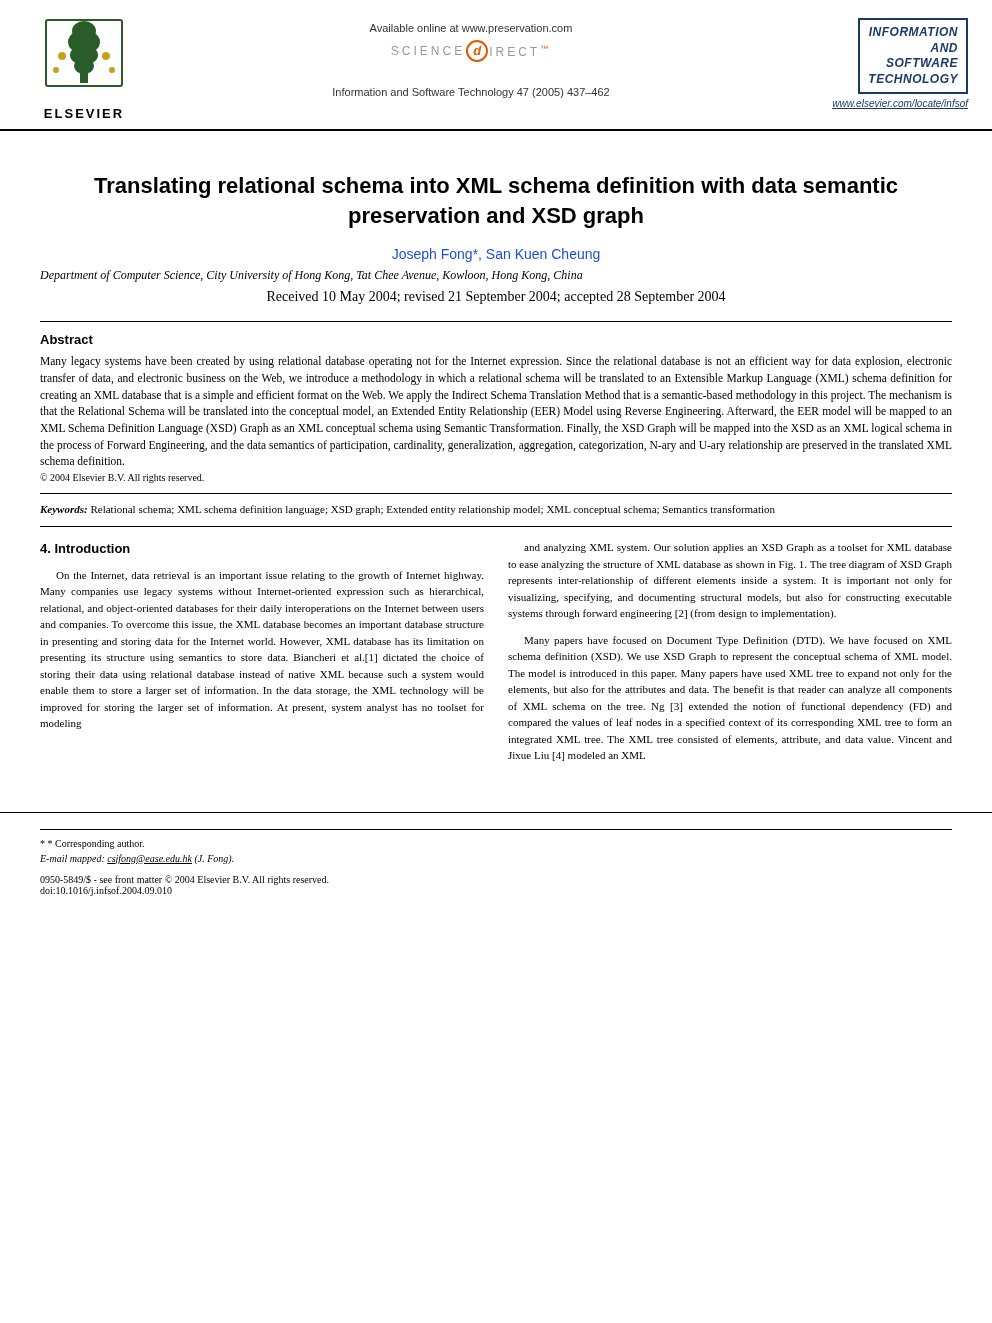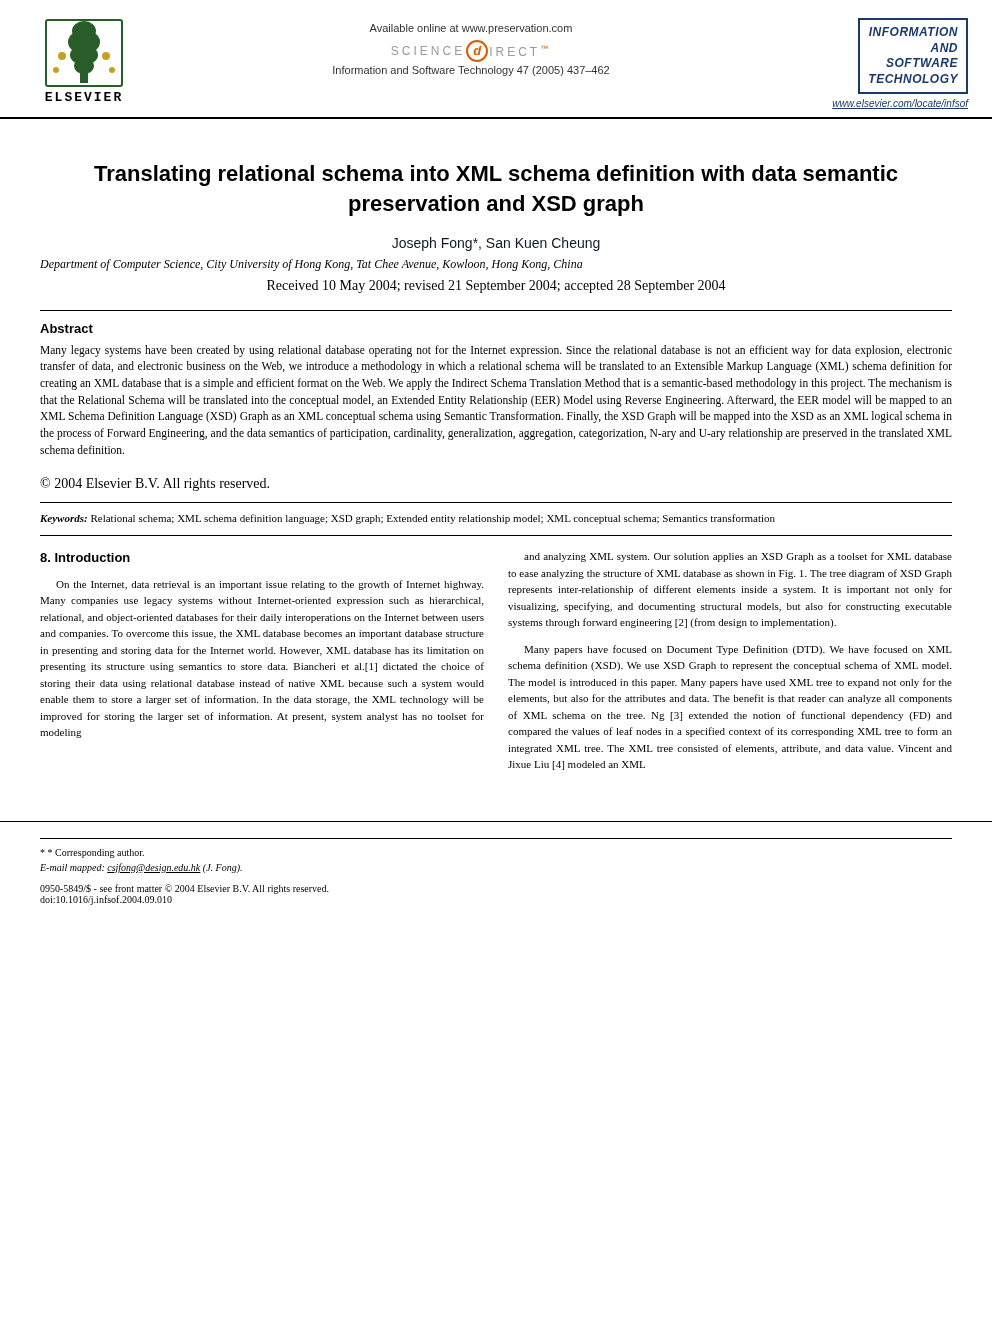--- a/index.html
+++ b/index.html
@@ -33,40 +33,40 @@
       align-items: center;
     }
     .elsevier-tree {
       width: 80px;
       height: 70px;
     }
     .elsevier-text {
       font-size: 13px;
       font-weight: bold;
       letter-spacing: 2px;
-      margin-top: 2px;
-      font-family: Liberation Mono, monospace;
+      margin-top: 18px;
+      font-family: Liberation Sans, sans-serif;
     }
     .header-center {
       display: flex;
       flex-direction: column;
       align-items: center;
       flex: 1;
       padding-top: 4px;
     }
     .available-online {
       font-size: 11px;
       font-family: Arial, sans-serif;
       color: #333;
       margin-bottom: 6px;
     }
     .sciencedirect-logo {
       display: flex;
       align-items: center;
-      margin-bottom: 2px;
+      margin-bottom: 24px;
     }
     .sciencedirect-text {
       font-size: 14px;
       font-family: Arial, sans-serif;
       letter-spacing: 2px;
       color: #666;
       text-transform: uppercase;
     }
     .sciencedirect-d {
       display: inline-block;
@@ -126,21 +126,21 @@
       font-family: Arial, sans-serif;
       margin: 30px 0 16px 0;
       line-height: 1.35;
       color: #000;
     }
     .authors {
       text-align: center;
       font-size: 14px;
       font-family: Arial, sans-serif;
       margin-bottom: 6px;
-      color: #0f172a;
+      color: #1d4ed8;
     }
     .affiliation {
       text-align: left;
       font-size: 12px;
       font-style: italic;
       font-family: 'Times New Roman', Times, serif;
       margin-bottom: 6px;
       color: #000;
     }
     .dates {
@@ -164,23 +164,23 @@
       font-family: Arial, sans-serif;
       margin-bottom: 6px;
     }
     .abstract-text {
       font-size: 11.5px;
       font-family: 'Times New Roman', Times, serif;
       line-height: 1.45;
       text-align: justify;
     }
     .copyright {
-      font-size: 14px;
-      font-family: 'Times New Roman', Times, serif;
-      margin-top: 18px;
+      font-size: 10px;
+      font-family: 'Times New Roman', Times, serif;
+      margin-top: 2px;
     }
     .keywords-section {
       margin: 8px 0;
     }
     .keywords-text {
       font-size: 11px;
       font-family: 'Times New Roman', Times, serif;
       line-height: 1.45;
     }
     .keywords-label {
@@ -311,21 +311,21 @@
         <span class="keywords-label">Keywords:</span>
         <span>Relational schema; XML schema definition language; XSD graph; Extended entity relationship model; XML conceptual schema; Semantics transformation</span>
       </div>
     </div>
 
     <hr class="divider">
 
     <div class="two-col">
 
       <div class="col-left">
-        <div class="section-heading">8. Introduction</div>
+        <div class="section-heading">4. Introduction</div>
         <div class="col-para">
           <p>On the Internet, data retrieval is an important issue relating to the growth of Internet highway. Many companies use legacy systems without Internet-oriented expression such as hierarchical, relational, and object-oriented databases for their daily interoperations on the Internet between users and companies. To overcome this issue, the XML database becomes an important database structure in presenting and storing data for the Internet world. However, XML database has its limitation on presenting its structure using semantics to store data. Biancheri et al.[1] dictated the choice of storing their data using relational database instead of native XML because such a system would enable them to store a larger set of information. In the data storage, the XML technology will be improved for storing the larger set of information. At present, system analyst has no toolset for modeling</p>
         </div>
       </div>
 
       <div class="col-right">
         <div class="col-para">
           <p>and analyzing XML system. Our solution applies an XSD Graph as a toolset for XML database to ease analyzing the structure of XML database as shown in Fig. 1. The tree diagram of XSD Graph represents inter-relationship of different elements inside a system. It is important not only for visualizing, specifying, and documenting structural models, but also for constructing executable systems through forward engineering [2] (from design to implementation).</p>
         </div>
         <div class="col-para">
@@ -337,21 +337,21 @@
 
   <div class="footer">
     <hr class="divider" style="margin-bottom:6px;">
     <div class="footnote">
       <span>* </span>
       <span>* Corresponding author.</span>
     </div>
     <div class="footnote">
       <span style="font-style:italic;">
         <span>E-mail mapped: </span>
-        <span style="text-decoration:underline;">csjfong@design.edu.hk</span>
+        <span style="text-decoration:underline;">csjfong@ease.edu.hk</span>
         <span> (J. Fong).</span>
       </span>
     </div>
     <div class="footer-bottom">
       <div>0950-5849/$ - see front matter © 2004 Elsevier B.V. All rights reserved.</div>
       <div>doi:10.1016/j.infsof.2004.09.010</div>
     </div>
   </div>
 </div>
 

